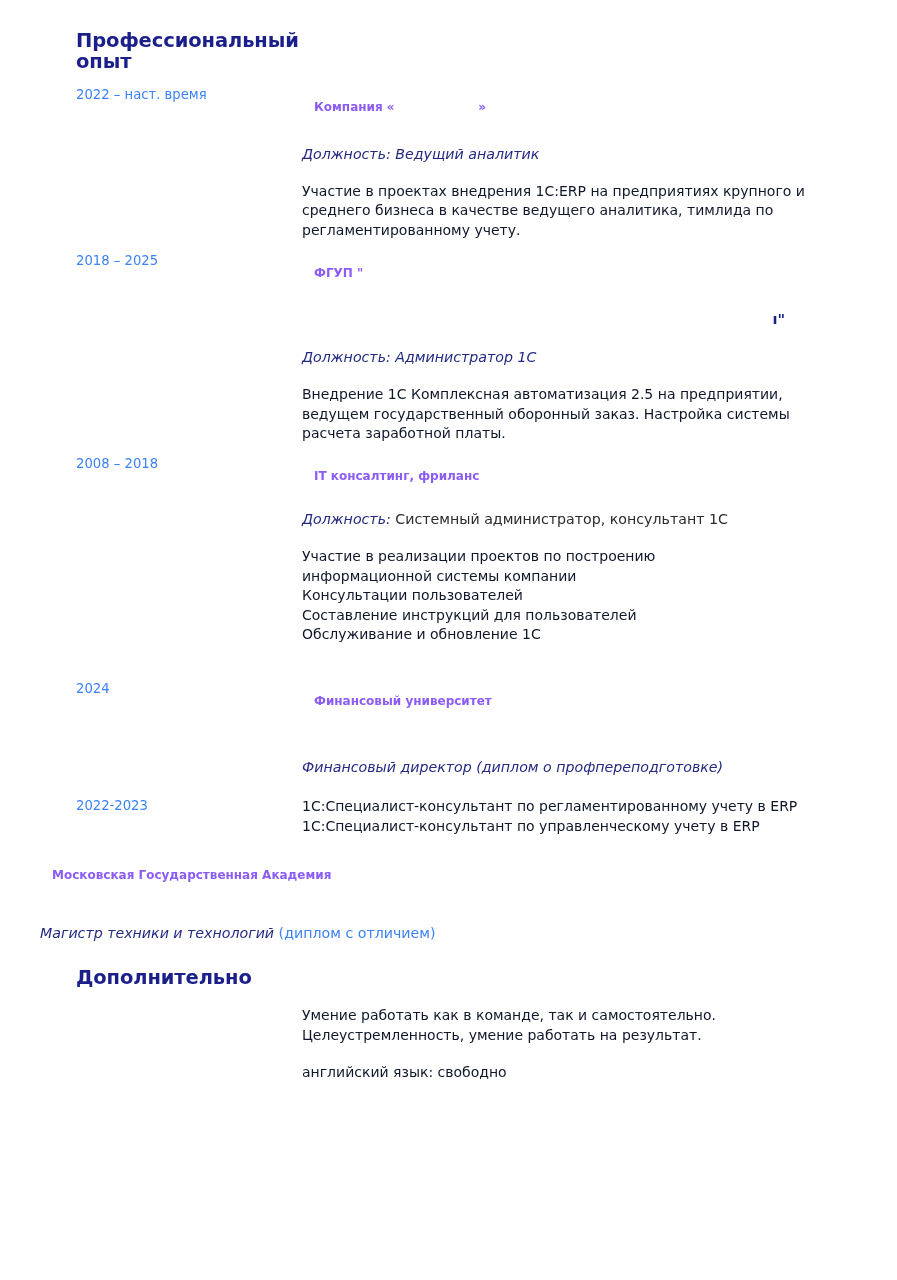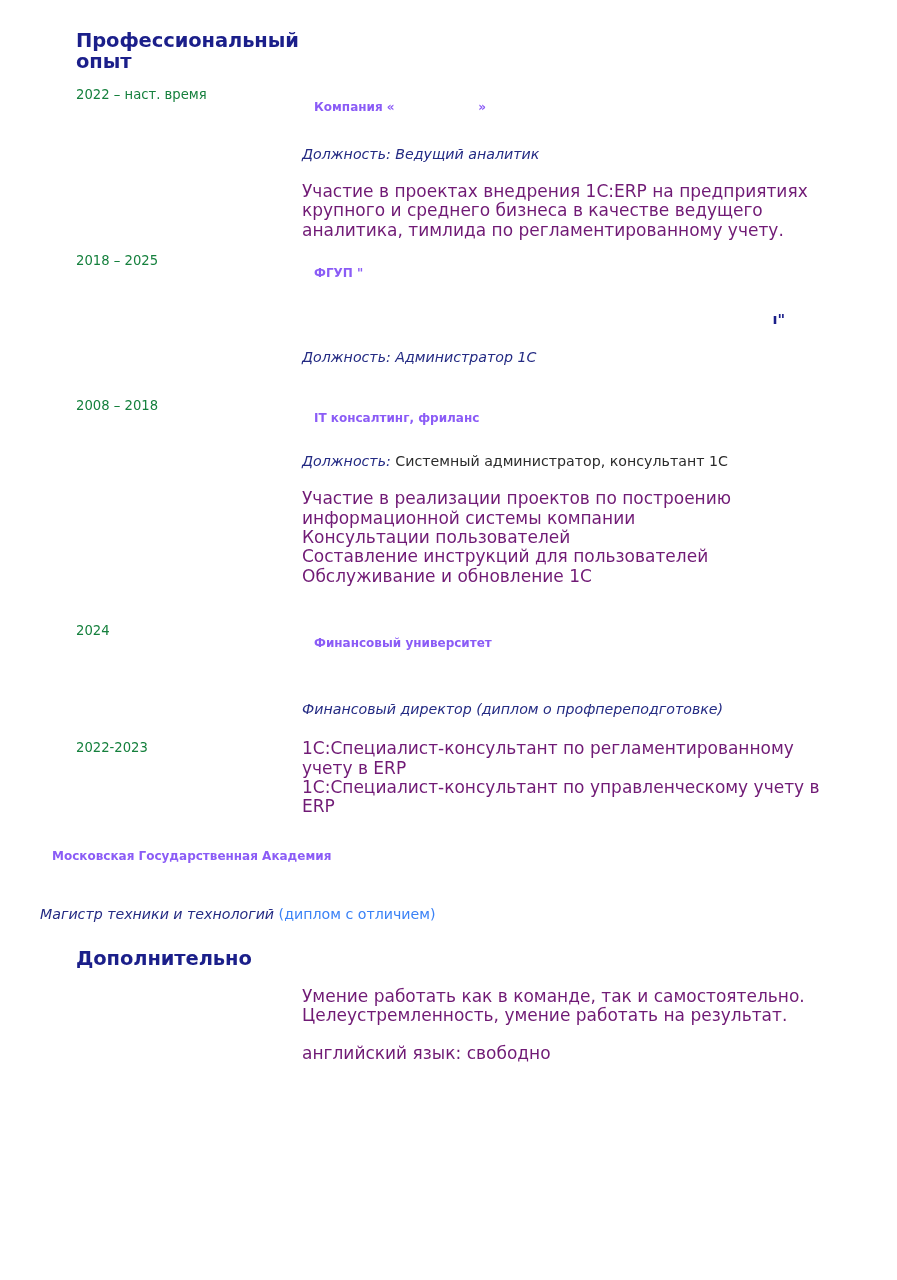--- a/index.html
+++ b/index.html
@@ -44,21 +44,21 @@
     align-items: flex-start;
     width: 100%;
   }
 
   .entry-date {
     flex: 0 0 262px;
     padding-left: 36px;
     box-sizing: border-box;
     font-size: 13.2px;
     line-height: 18px;
-    color: #15803d;
+    color: #3b82f6;
     white-space: nowrap;
   }
 
   .entry-body {
     flex: 1 1 auto;
     min-width: 0;
     padding-right: 10px;
   }
 
   
@@ -88,22 +88,22 @@
     line-height: 19px;
     margin: 0;
   }
 
   .role .role-value-plain {
     font-style: normal;
     color: #2b2b2b;
   }
 
   .desc {
-    color: #701a75;
-    font-size: 17px;
+    color: #0f172a;
+    font-size: 14px;
     line-height: 19.4px;
     margin: 0;
     white-space: pre-line;
   }
 
   .italic-navy {
     color: #232a83;
     font-style: italic;
     font-size: 14.2px;
     line-height: 19px;
@@ -174,20 +174,21 @@
       <div class="gap-14"></div>
 
       <p class="org-redacted-line">ı"</p>
 
       <div class="gap-20"></div>
 
       <p class="role"><span>Должность:</span> <span>Администратор 1С</span></p>
 
       <div class="gap-18"></div>
 
+      <p class="desc">Внедрение 1С Комплексная автоматизация 2.5 на предприятии, ведущем государственный оборонный заказ. Настройка системы расчета заработной платы.</p>
     </div>
   </div>
 
   <div class="gap-12"></div>
 
   <div class="entry">
     <div class="entry-date">2008 – 2018</div>
     <div class="entry-body">
       <p class="org">IT консалтинг, фриланс</p>
 

